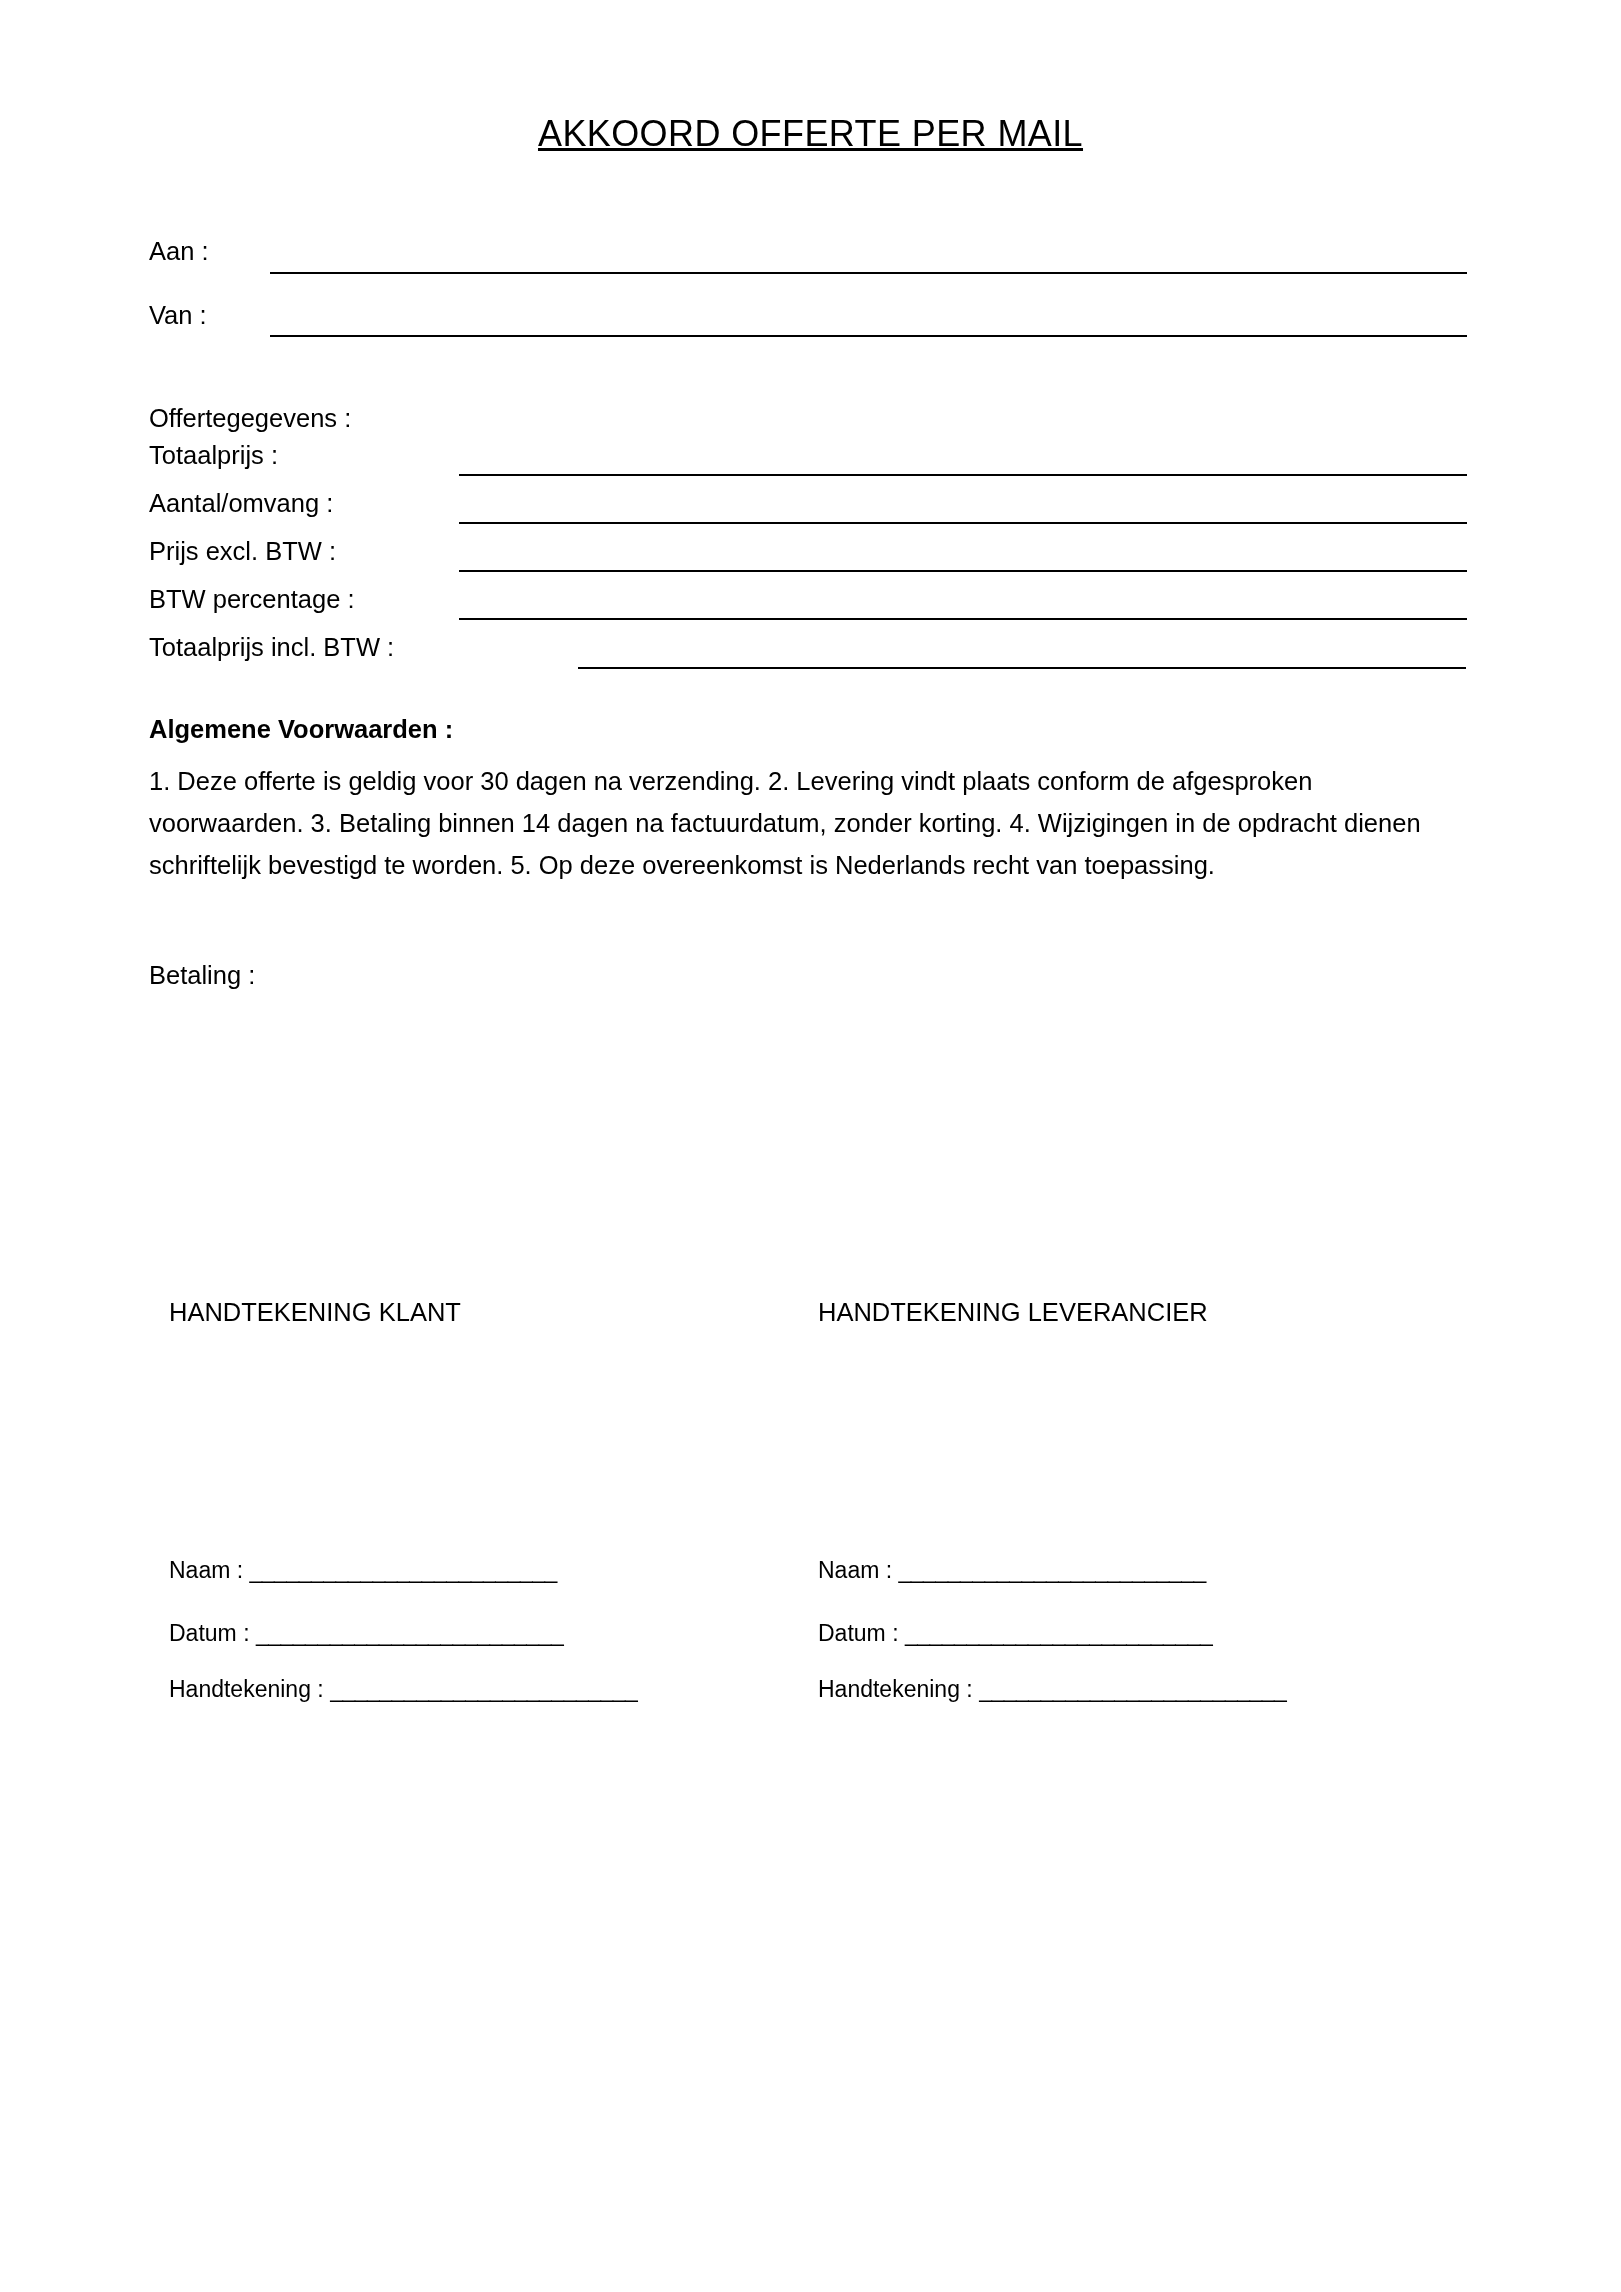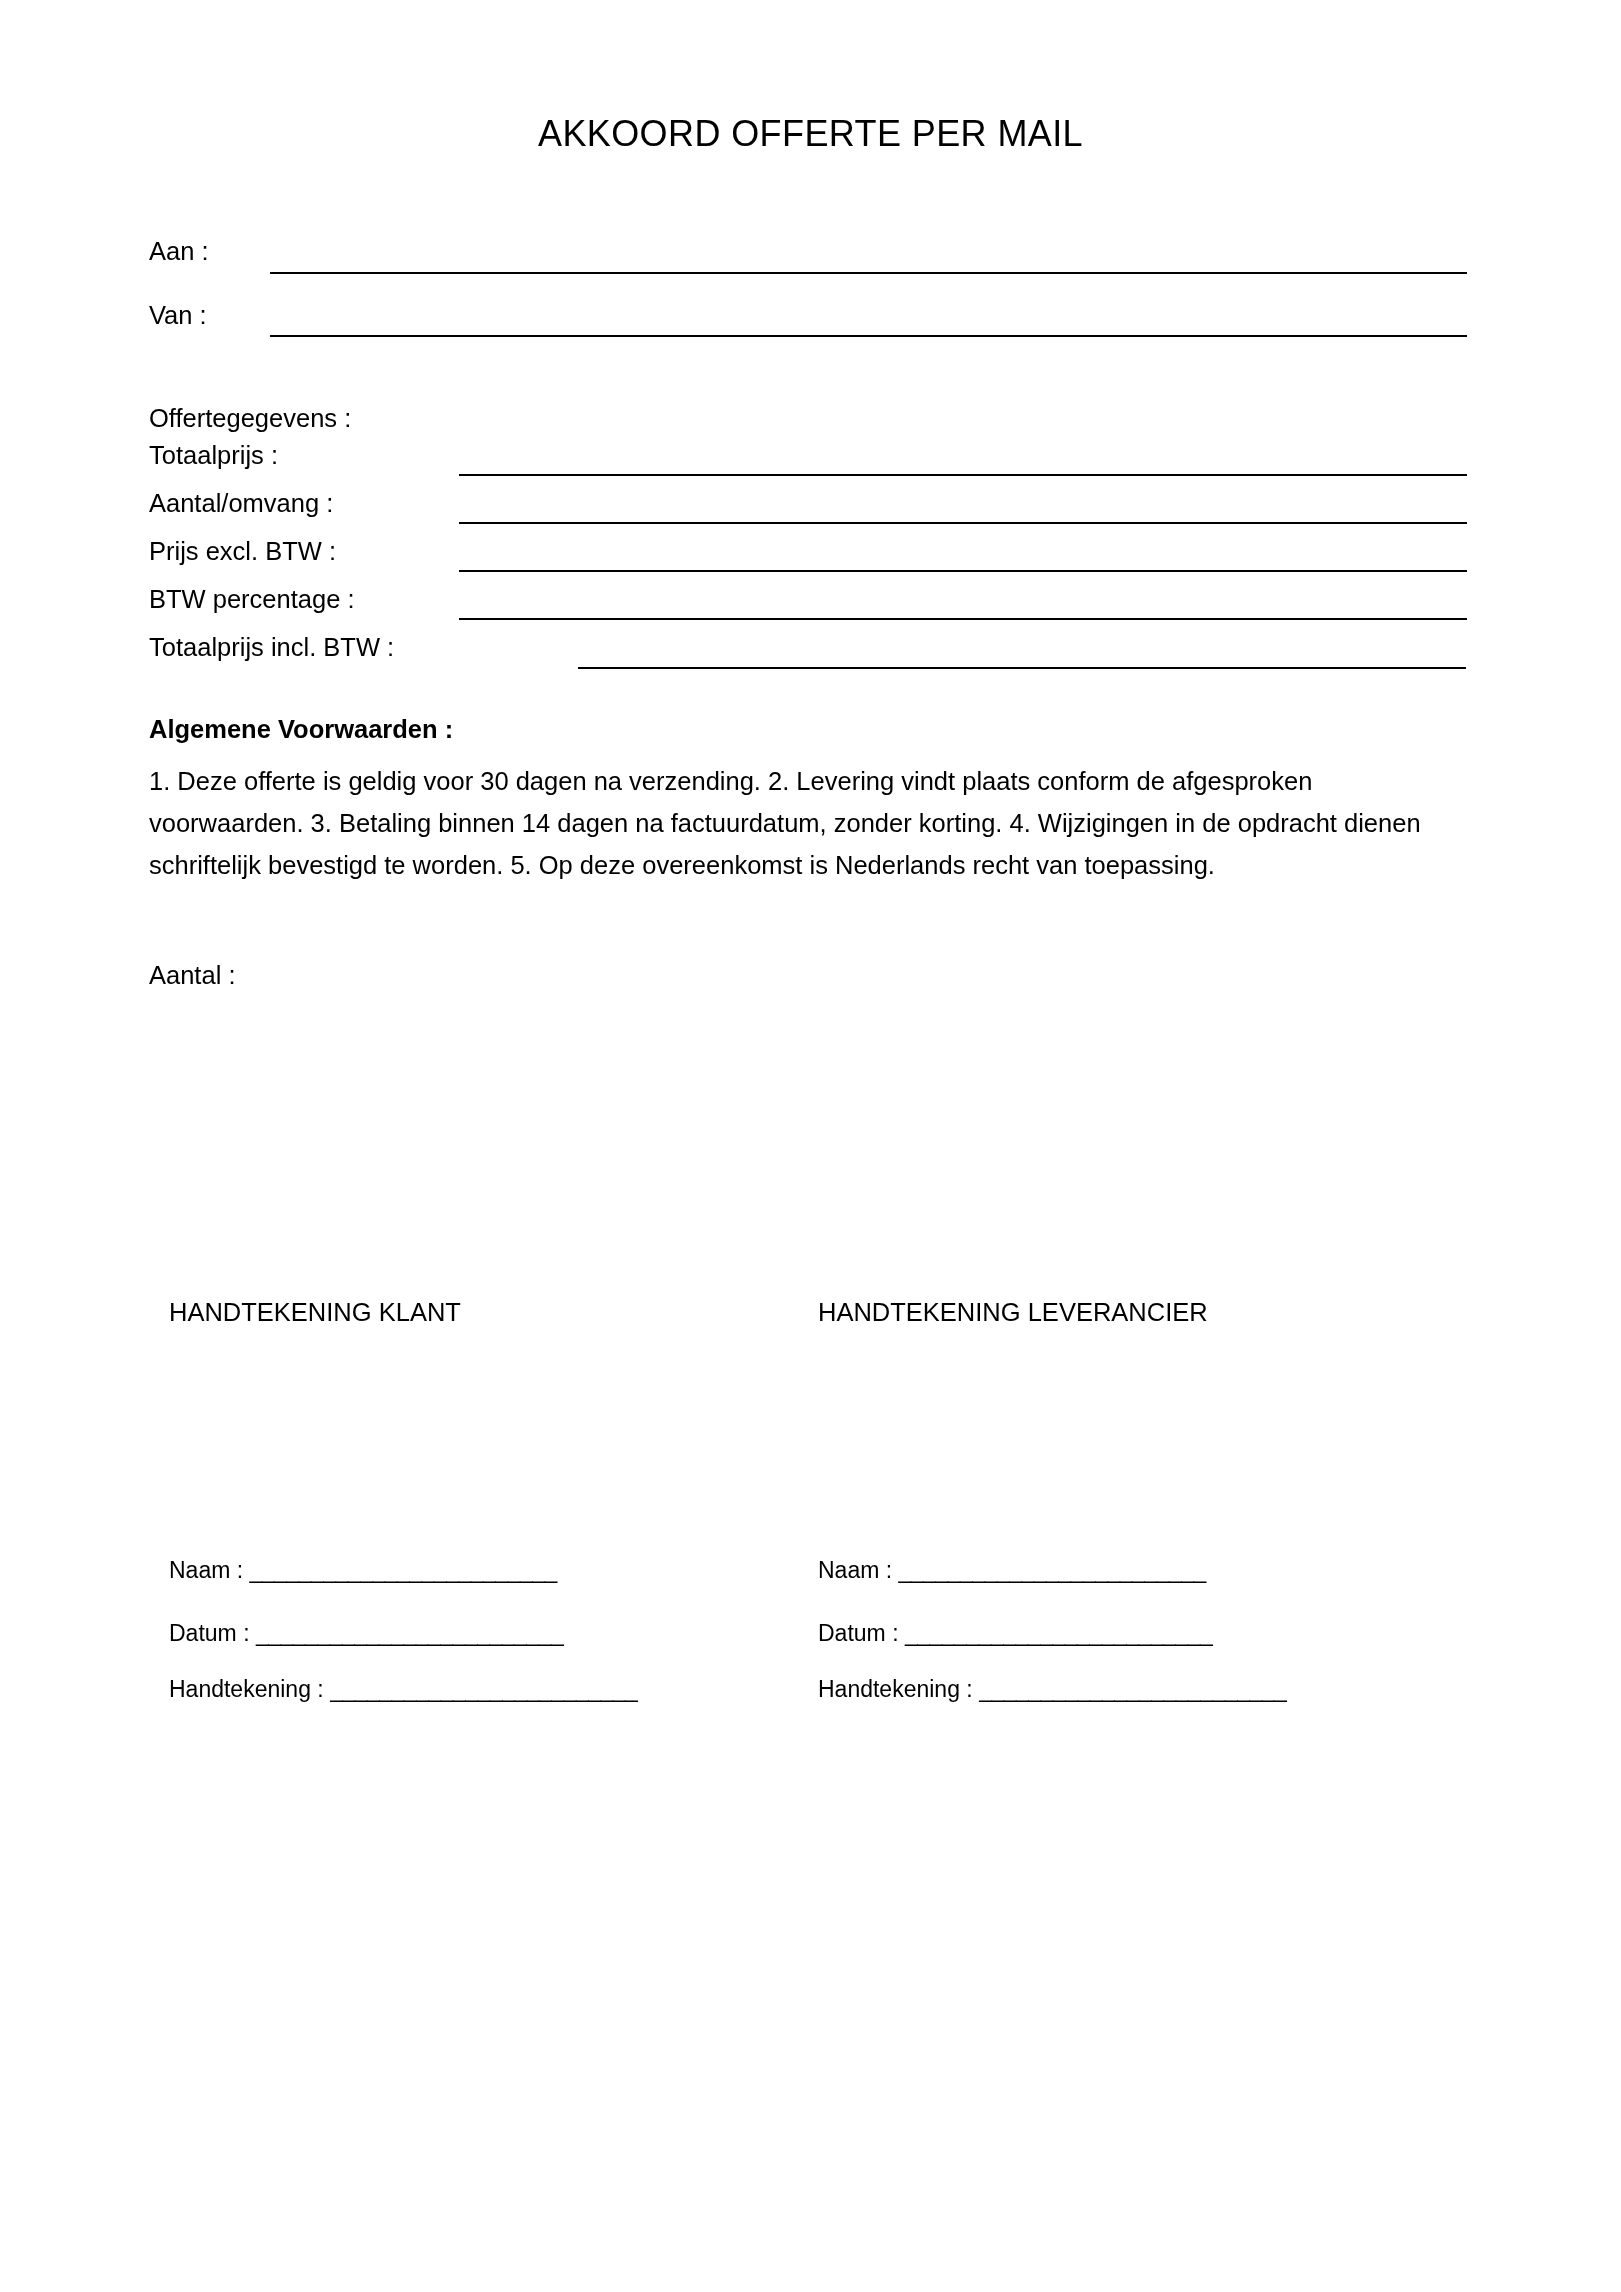--- a/index.html
+++ b/index.html
@@ -24,20 +24,21 @@
   .doc-title {
     position: absolute;
     top: 113px;
     left: 0;
     width: 1621px;
     text-align: center;
     font-size: 36px;
     font-weight: 400;
     letter-spacing: 0.4px;
     white-space: nowrap;
+    text-decoration: underline;
   }
 
   
   .field-row {
     position: absolute;
     left: 149px;
     height: 45px;
   }
 
   .field-label {
@@ -134,21 +135,21 @@
 
   <div class="field-row" style="top:631px;">
     <span class="field-label">Totaalprijs incl. BTW :</span>
   </div>
   <div class="field-rule" style="top:667px; left:578px; width:888px;"></div>
 
   <div class="block-heading" style="top:713px;font-weight:bold;">Algemene Voorwaarden :</div>
 
   <div class="paragraph" style="top:760px;">1. Deze offerte is geldig voor 30 dagen na verzending. 2. Levering vindt plaats conform de afgesproken voorwaarden. 3. Betaling binnen 14 dagen na factuurdatum, zonder korting. 4. Wijzigingen in de opdracht dienen schriftelijk bevestigd te worden. 5. Op deze overeenkomst is Nederlands recht van toepassing.</div>
 
-  <div class="block-heading" style="top:959px;">Aantal :</div>
+  <div class="block-heading" style="top:959px;">Betaling :</div>
 
 
   <div class="sig-heading" style="top:1296px; left:169px;">HANDTEKENING KLANT</div>
 
   <div class="sig-heading" style="top:1296px; left:818px;">HANDTEKENING LEVERANCIER</div>
 
   <div class="sig-line" style="top:1506px; left:169px;">
     <span>Naam : </span><span class="sig-underscores">_________________________</span>
   </div>
 

